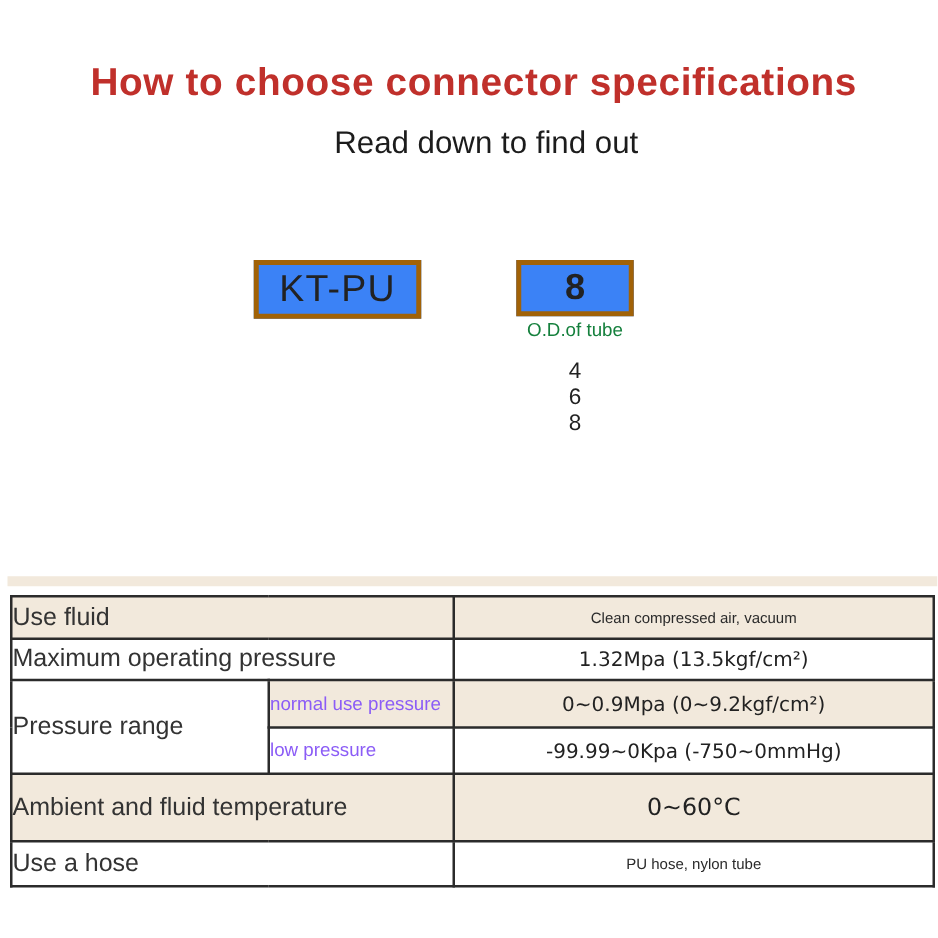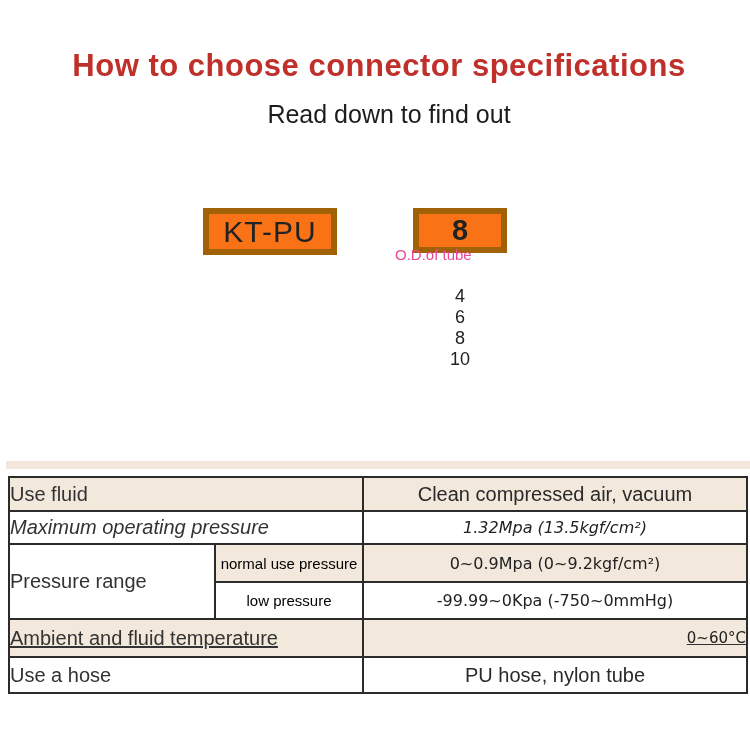--- a/index.html
+++ b/index.html
@@ -17,52 +17,52 @@
   .page-title{
     position:absolute;top:48px;left:4px;width:750px;
     text-align:center;font-size:31px;font-weight:bold;color:var(--accent);
     letter-spacing:0.5px;
   }
   .page-subtitle{
     position:absolute;top:100px;left:0;width:750px;
     text-align:center;font-size:25px;color:#1c1c1c;padding-left:28px;
   }
   .code-box{
-    position:absolute;border:6px solid #a16207;background:#f97316;
+    position:absolute;border:4px solid #a16207;background:#3b82f6;
     display:flex;align-items:center;justify-content:center;color:#222;
   }
   .series-box{left:203px;top:208px;width:134px;height:47px;font-size:30px;letter-spacing:1px;}
   .size-box{left:413px;top:208px;width:94px;height:45px;font-size:29px;font-weight:bold;}
   .size-caption{
-    position:absolute;left:395px;top:246px;width:130px;
-    font-size:15px;color:#ec4899;
+    position:absolute;left:395px;top:256px;width:130px;
+    text-align:center;font-size:15px;color:#15803d;
   }
   .size-options{
     position:absolute;left:395px;top:286px;width:130px;
     text-align:center;font-size:18px;line-height:21px;color:#222;
     list-style:none;
   }
   .top-stripe{
     position:absolute;left:6px;top:461px;width:744px;height:8px;
     background:var(--stripe);
   }
   table.spec{
     position:absolute;left:8px;top:476px;width:738px;
     border-collapse:collapse;table-layout:fixed;
   }
   table.spec td{
     border:2px solid var(--table-border);
     padding:0;vertical-align:middle;background:#ffffff;
   }
   table.spec td.stripe{background:var(--stripe);}
   td.row-label{font-size:20px;color:#333;padding-left:14px;text-align:left;}
-  td.sub-label{font-size:15px;color:#000000;text-align:center;}
-  td.cell-value{text-align:center;font-size:20px;color:#2a2a2a;}
+  td.sub-label{font-size:15px;color:#8b5cf6;text-align:left;}
+  td.cell-value{text-align:center;font-size:12px;color:#2a2a2a;}
   td.cell-value.alt{font-family:"DejaVu Sans",sans-serif;font-size:16px;color:#222;}
-  td.cell-value.alt-small{font-family:"DejaVu Sans",sans-serif;font-size:15px;color:#222;text-align:right;}
+  td.cell-value.alt-small{font-family:"DejaVu Sans",sans-serif;font-size:19px;color:#222;}
   col.c1{width:206px;} col.c2{width:148px;} col.c3{width:384px;}
 </style>
 </head>
 <body style="background: rgb(255, 255, 255);">
 
 <h1 class="page-title">How to choose connector specifications</h1>
 <div class="page-subtitle">Read down to find out</div>
 
 <div class="code-box series-box">
   <span>KT-PU</span>
@@ -71,50 +71,49 @@
 <div class="code-box size-box">
   <span>8</span>
 </div>
 
 <div class="size-caption">O.D.of tube</div>
 
 <ul class="size-options">
   <li>4</li>
   <li>6</li>
   <li>8</li>
-  <li>10</li>
 </ul>
 
 <div class="top-stripe"></div>
 
 <table class="spec">
   <colgroup>
       <col class="c1">
       <col class="c2">
       <col class="c3">
     </colgroup>
   <tbody>
       <tr style="height:34px;">
     <td colspan="2" class="row-label stripe">Use fluid</td>
     <td class="cell-value stripe">Clean compressed air, vacuum</td>
   </tr>
-  <tr style="height:33px;font-style:italic;">
+  <tr style="height:33px;">
     <td colspan="2" class="row-label">Maximum operating pressure</td>
     <td class="cell-value alt">1.32Mpa (13.5kgf/cm²)</td>
   </tr>
   <tr style="height:38px;">
     <td rowspan="2" class="row-label">Pressure range</td>
     <td class="sub-label stripe">normal use pressure</td>
     <td class="cell-value alt stripe">0~0.9Mpa (0~9.2kgf/cm²)</td>
   </tr>
   <tr style="height:37px;">
     <td class="sub-label">low pressure</td>
     <td class="cell-value alt">-99.99~0Kpa (-750~0mmHg)</td>
   </tr>
-  <tr style="height:38px;text-decoration:underline;">
+  <tr style="height:54px;">
     <td colspan="2" class="row-label stripe">Ambient and fluid temperature</td>
     <td class="cell-value alt-small stripe">0~60°C</td>
   </tr>
   <tr style="height:36px;">
     <td colspan="2" class="row-label">Use a hose</td>
     <td class="cell-value">PU hose, nylon tube</td>
   </tr>
 </tbody>
   </table>
 

